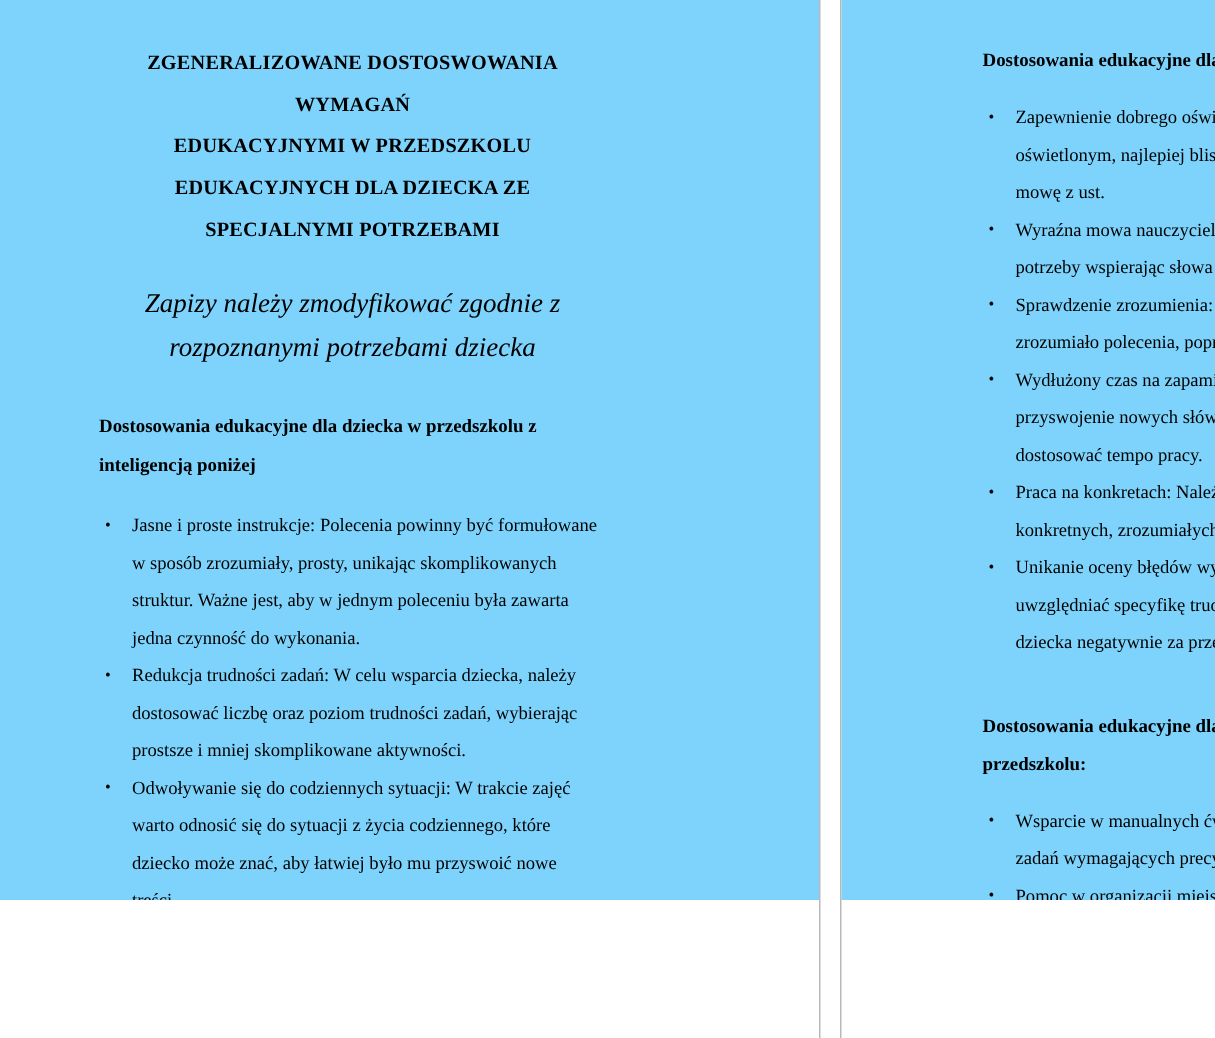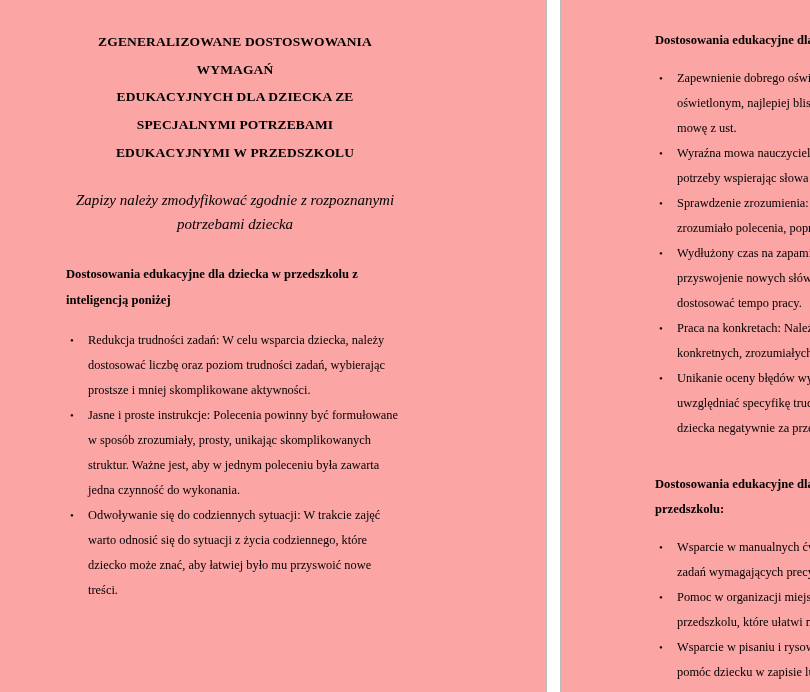--- a/index.html
+++ b/index.html
@@ -22,22 +22,22 @@
     width: 810px;
     height: 692px;
     overflow: hidden;
     background: #ffffff;
   }
 
   
   .page {
     position: absolute;
     top: 0;
-    height: 692px;
-    background: #fca5a5;
+    height: 600px;
+    background: #7dd3fc;
     overflow: hidden;
   }
 
   #page-left {
     left: 0px;
     width: 546px;
   }
 
   
   .sheet-edge {
@@ -88,21 +88,21 @@
     font-size: 13.5px;
     font-weight: bold;
     text-align: center;
     line-height: 2.05;
     margin: 0 0 0 0;
     letter-spacing: 0.15px;
   }
   h1.doc-title .tline { display: block; }
 
   p.subtitle {
-    font-size: 15px;
+    font-size: 18px;
     font-style: italic;
     font-weight: normal;
     text-align: center;
     margin: 22px 0 0 0;
     line-height: 1.6;
   }
 
   h2.section-heading {
     font-size: 12.6px;
     font-weight: bold;
@@ -150,33 +150,33 @@
 </head>
 <body>
 
 <div id="viewport">
 
   <div class="page" id="page-left">
     <div class="page-body">
 
       <h1 class="doc-title">
         <span class="tline">ZGENERALIZOWANE DOSTOSWOWANIA WYMAGAŃ</span>
+        <span class="tline">EDUKACYJNYMI W PRZEDSZKOLU</span>
         <span class="tline">EDUKACYJNYCH DLA DZIECKA ZE SPECJALNYMI POTRZEBAMI</span>
-        <span class="tline">EDUKACYJNYMI W PRZEDSZKOLU</span>
       </h1>
 
       <p class="subtitle">Zapizy należy zmodyfikować zgodnie z rozpoznanymi potrzebami dziecka</p>
 
       <h2 class="section-heading">
         <span class="tline">Dostosowania edukacyjne dla dziecka w przedszkolu z inteligencją poniżej</span>
       </h2>
 
       <ul class="bullets">
+        <li>Jasne i proste instrukcje: Polecenia powinny być formułowane w sposób zrozumiały, prosty, unikając skomplikowanych struktur. Ważne jest, aby w jednym poleceniu była zawarta jedna czynność do wykonania.</li>
         <li>Redukcja trudności zadań: W celu wsparcia dziecka, należy dostosować liczbę oraz poziom trudności zadań, wybierając prostsze i mniej skomplikowane aktywności.</li>
-        <li>Jasne i proste instrukcje: Polecenia powinny być formułowane w sposób zrozumiały, prosty, unikając skomplikowanych struktur. Ważne jest, aby w jednym poleceniu była zawarta jedna czynność do wykonania.</li>
         <li>Odwoływanie się do codziennych sytuacji: W trakcie zajęć warto odnosić się do sytuacji z życia codziennego, które dziecko może znać, aby łatwiej było mu przyswoić nowe treści.</li>
 
       </ul>
 
     </div>
   </div>
 
   <div class="gutter"></div>
   <div class="sheet-edge" id="sheet-edge-right-of-left-page"></div>
   <div class="sheet-edge" id="sheet-edge-left-of-right-page"></div>

